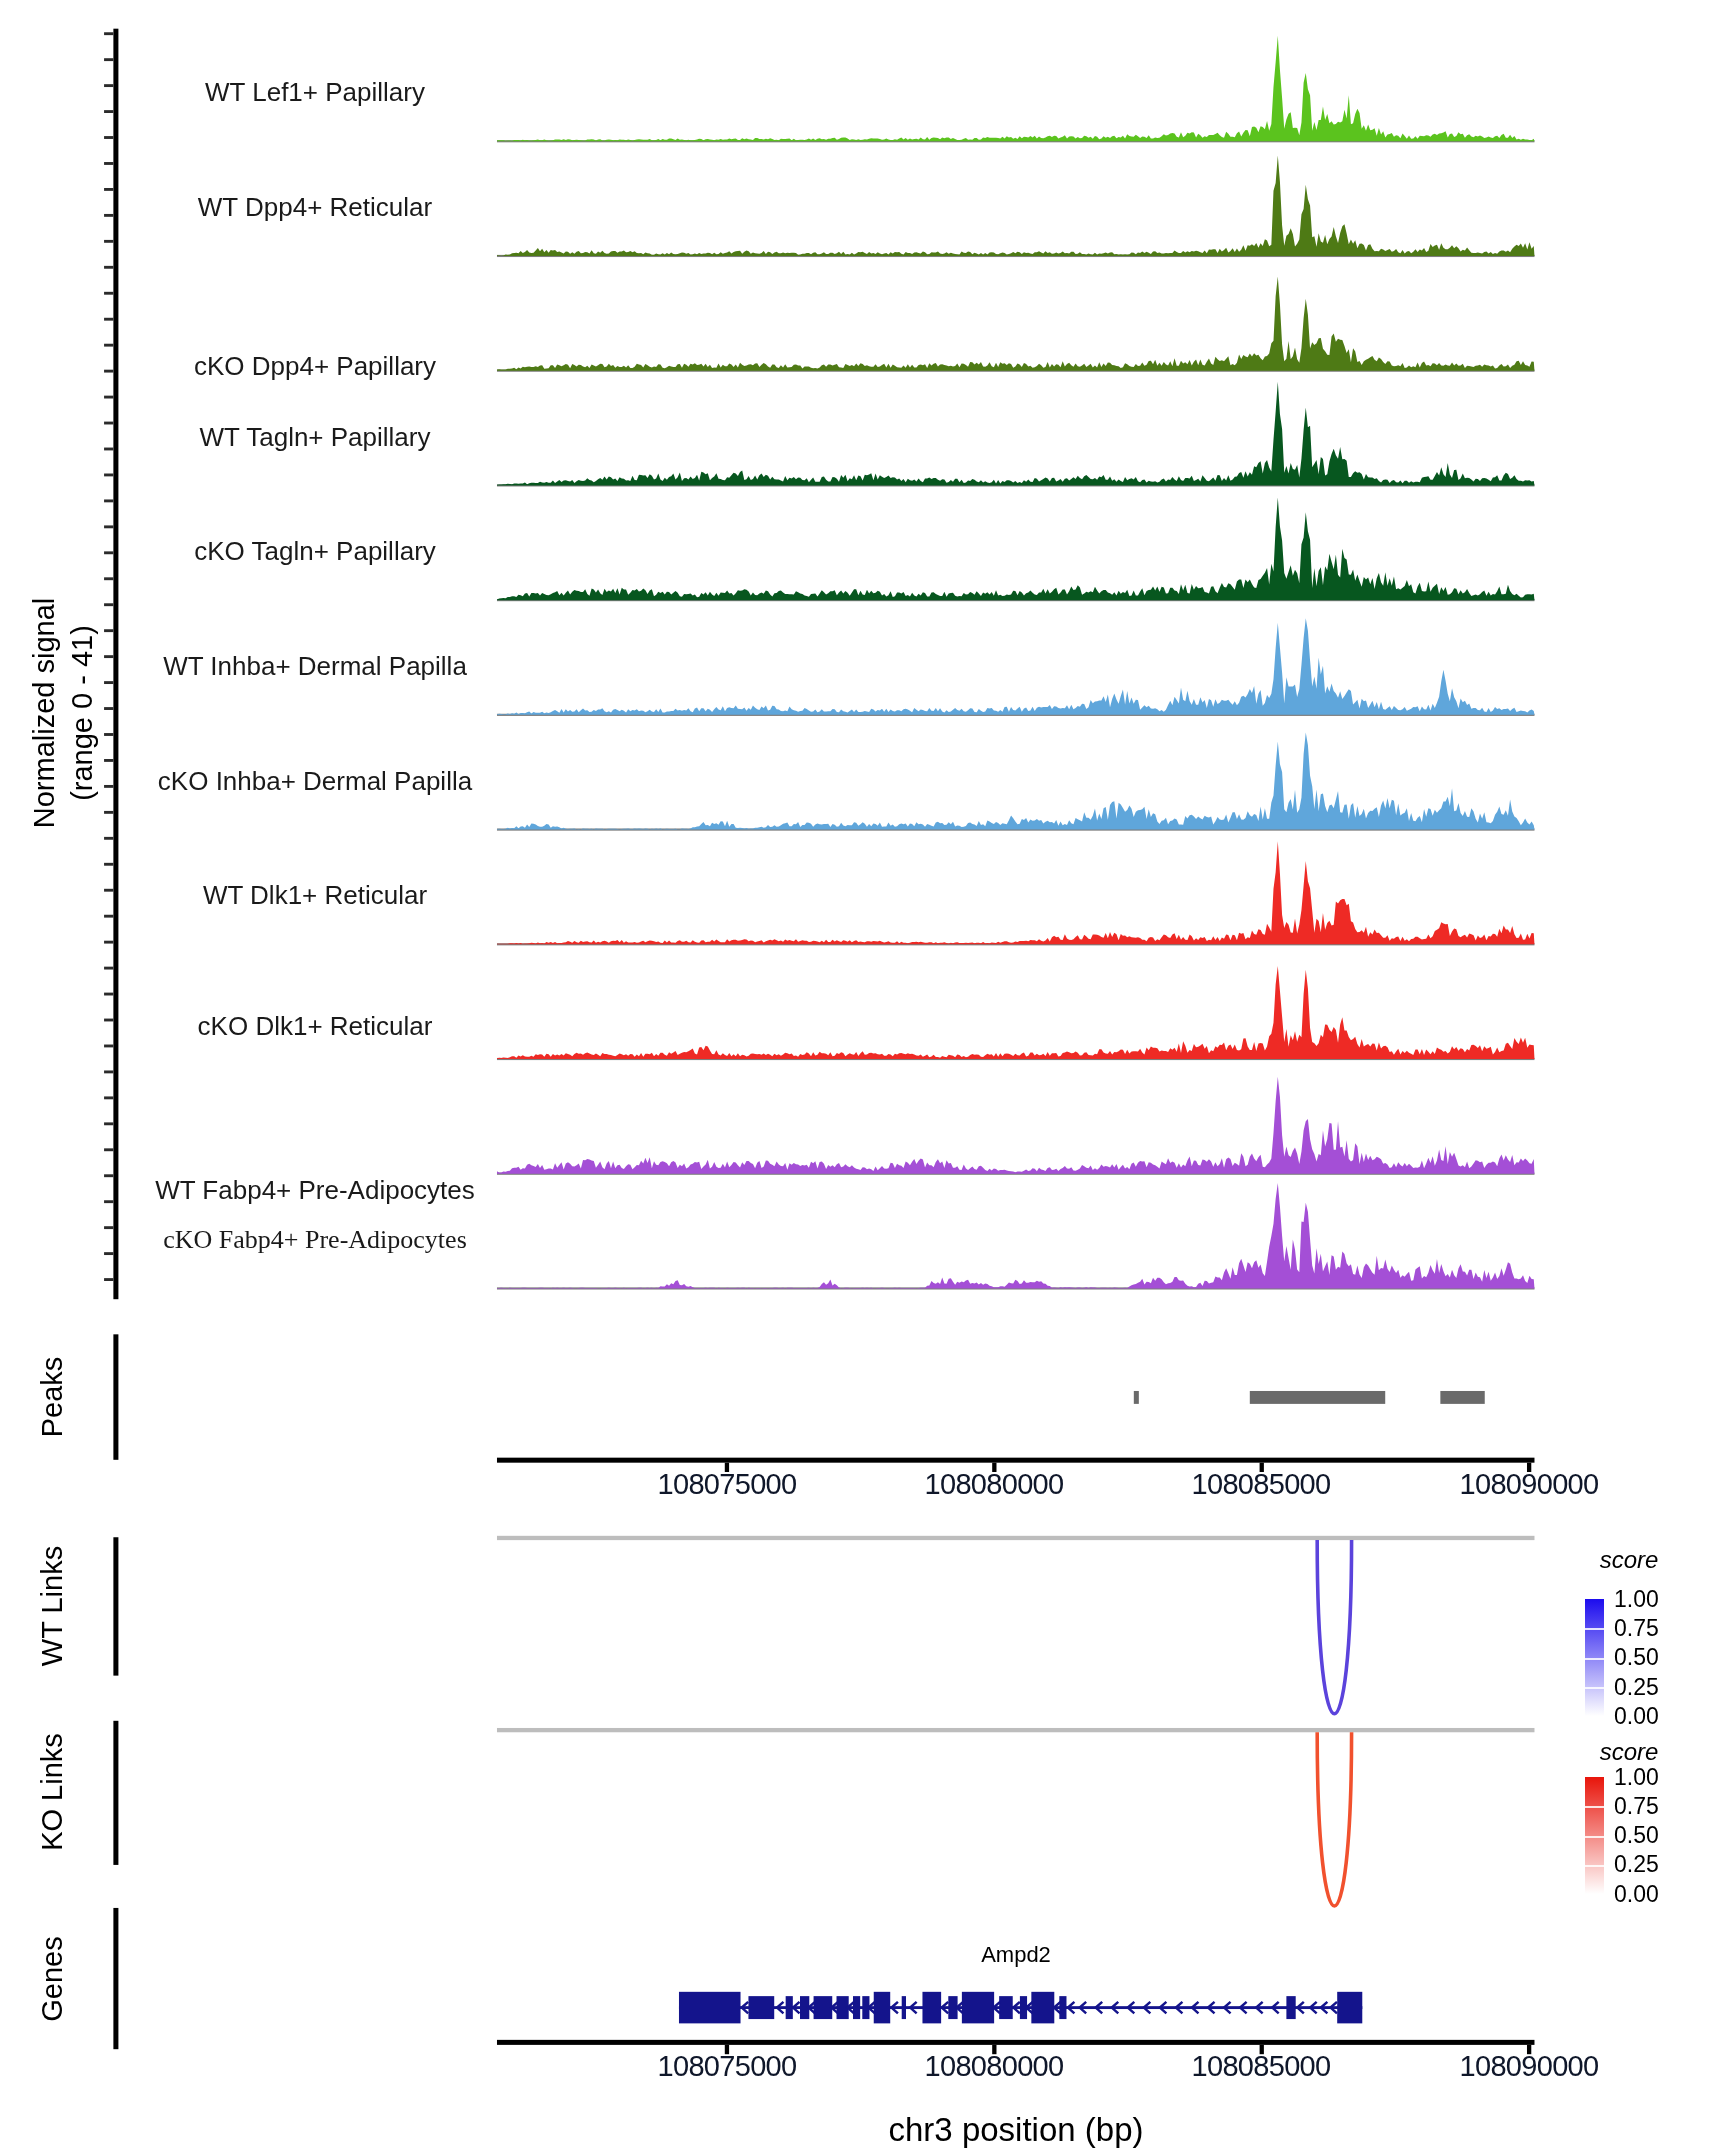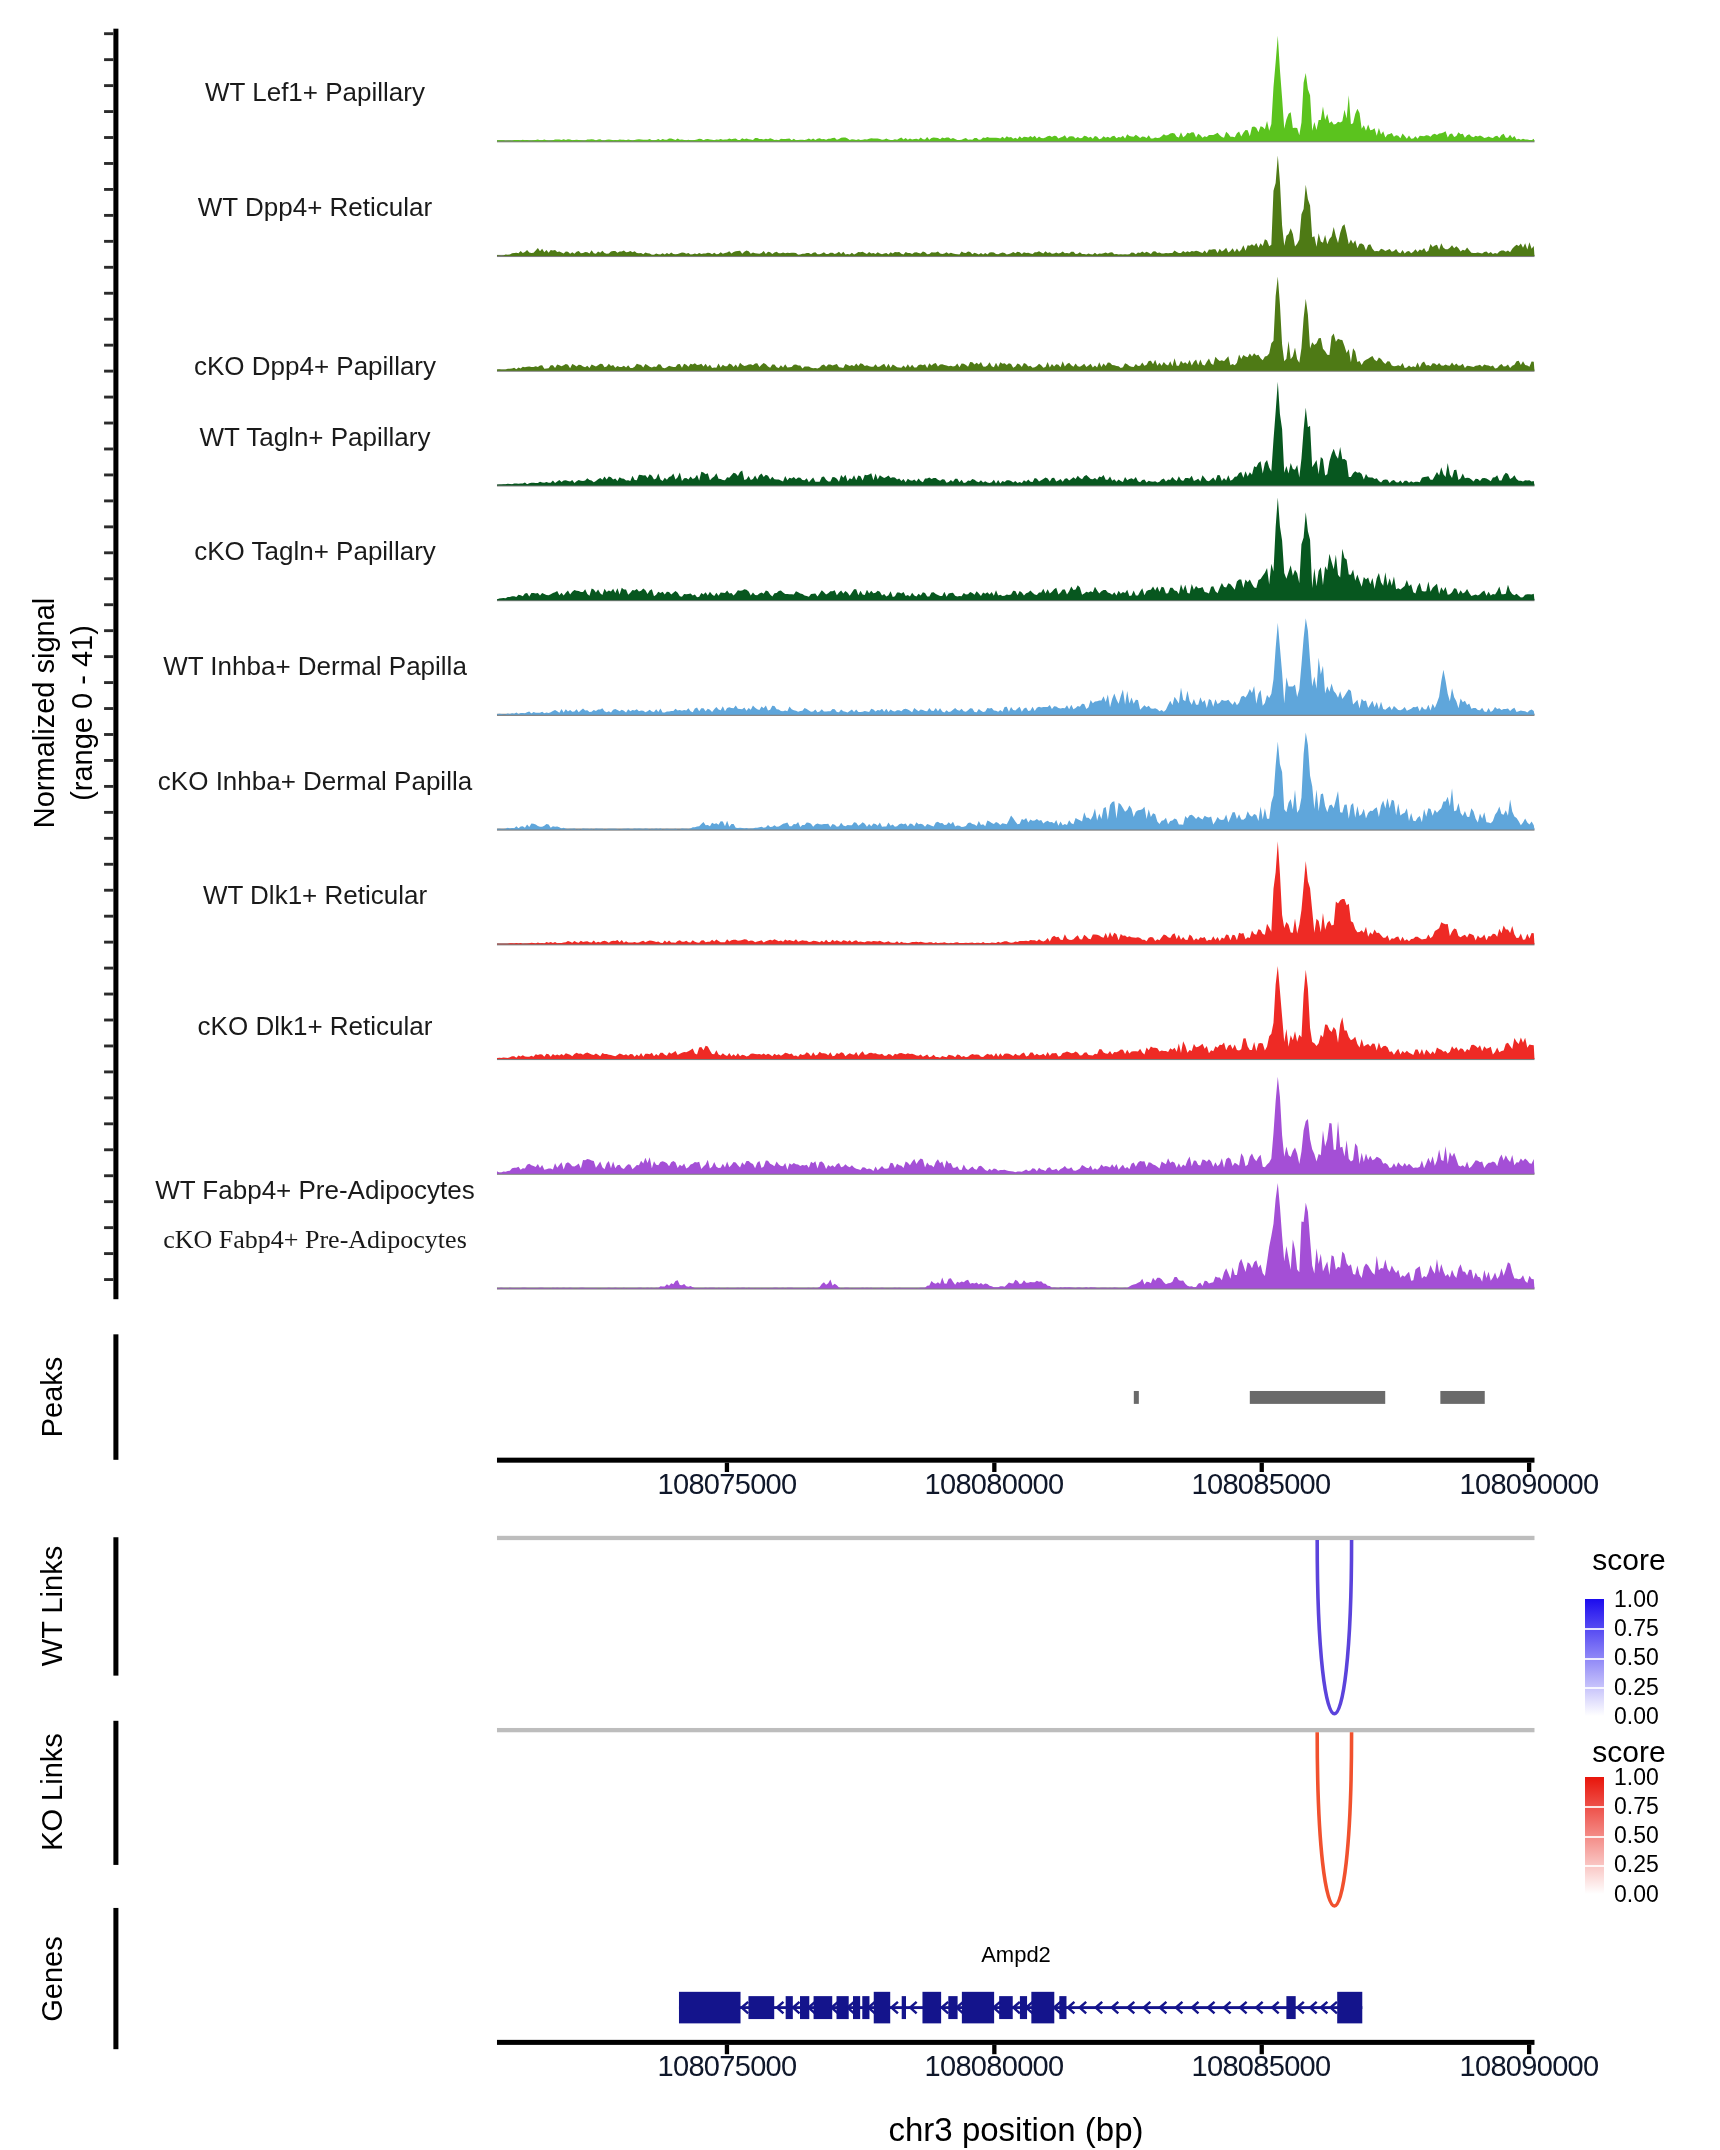--- a/index.html
+++ b/index.html
@@ -8,21 +8,21 @@
   #chart{position:absolute;left:0;top:0;}
   .abs{position:absolute;}
   .hcenter{transform:translate(-50%,-50%);white-space:nowrap;}
   .vlabel{transform:translate(-50%,-50%) rotate(-90deg);white-space:nowrap;}
   .track-label{font-size:26px;color:#1a1a1a;}
   .section-label{font-size:29px;color:#000000;}
   .ylab{font-size:29px;color:#000000;}
   .tick-label{font-size:29px;color:#0f172a;letter-spacing:-0.7px;}
   .axis-title{font-size:33px;color:#000000;margin-top:24px;}
   .gene-name{font-size:22px;color:#000000;}
-  .legend-title{font-size:30px;color:#000000;}
+  .legend-title{font-size:24px;color:#000000;font-style:italic;}
   .legend-tick{font-size:23px;color:#000000;}
   .legend-bar{width:19.4px;height:117px;}
   .legend-bar .wtick{position:absolute;left:0;width:100%;height:2.2px;background:rgba(255,255,255,0.85);}
 </style>
 </head>
 <body>
 
 <div id="figure">
   <svg id="chart" width="1721" height="2151" viewBox="0 0 2400 3000">
       <rect x="693" y="195.5" width="1447" height="3" fill="#7d7d7d"></rect>

